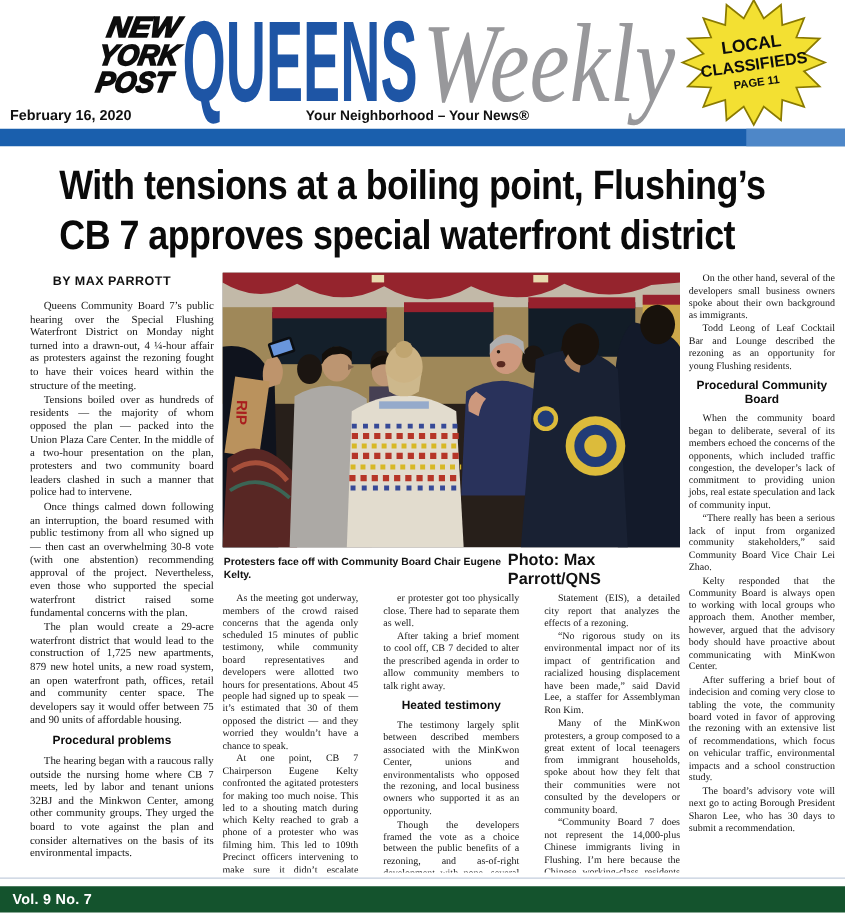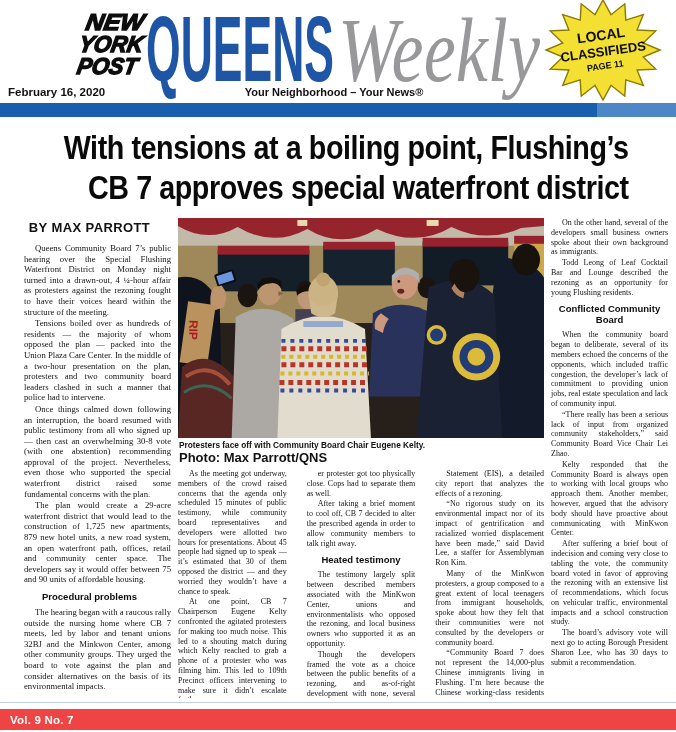--- a/index.html
+++ b/index.html
@@ -6,57 +6,57 @@
   html,body { background:#e9e9e9; }
   .page {
     width:676px; height:732px; background:#ffffff; margin:0 auto;
     position:relative; overflow:hidden;
     font-family:"Liberation Serif", serif; color:#111;
   }
   
   .masthead { position:relative; width:676px; height:118px; }
   .masthead svg { display:block; }
   
-  .headline-wrap { padding:10px 4px 4px; text-align:right; }
+  .headline-wrap { padding:10px 4px 4px; text-align:left; }
   .hl {
     font-family:"Liberation Sans", sans-serif; font-weight:700;
     font-size:33px; line-height:40px; color:#0a0a0a;
     white-space:nowrap; letter-spacing:-0.5px;
     transform:scaleX(0.87); transform-origin:50% 50%;
   }
   
   .body-grid { display:flex; gap:7px; padding:6px 8px 0; height:486px; overflow:hidden; }
   .colA { width:163px; flex:none; }
   .mid  { width:366px; flex:none; }
   .colE { flex:1; }
   .byline {
     font-family:"Liberation Sans", sans-serif; font-weight:700;
-    font-size:13px; letter-spacing:.4px; text-align:center; margin:2px 0 8px;
+    font-size:10px; letter-spacing:.4px; text-align:center; margin:2px 0 8px;
   }
   p.para { text-align:justify; text-indent:11px; margin:0 0 1px; color:#141414; }
   .colA p.para { font-size:8.7px; line-height:10.6px;margin-left:16px; }
   .mid  p.para, .colE p.para { font-size:8px; line-height:9.8px; }
   .subhead {
     font-family:"Liberation Sans", sans-serif; font-weight:700;
     font-size:9.5px; text-align:center; margin:6px 0 5px; color:#0d0d0d;
   }
   .photo-svg { display:block; width:366px; height:220px; }
   .caption-row {
     display:flex; justify-content:space-between; align-items:baseline;
-    padding:2px 1px 4px; font-family:"Liberation Sans", sans-serif;flex-direction:column;
+    padding:2px 1px 4px; font-family:"Liberation Sans", sans-serif;
   }
   .caption { font-weight:700; font-size:8.3px; }
   .credit  { font-weight:700; font-size:13px; }
   .mid-cols { display:flex; gap:20px; height:234px; overflow:hidden; }
   .mcol { width:calc((100% - 12px)/3); }
   
   .footer { position:absolute; left:0; right:0; bottom:2px; }
   .footer-rule { height:1px; background:#c3cedd; margin-bottom:6px; }
   .footer-bar {
-    height:21px; background:#ef4444; color:#ffffff;
+    height:21px; background:#14532d; color:#ffffff;
     display:flex; justify-content:space-between; align-items:center;
     padding:0 10px; font-family:"Liberation Sans", sans-serif;
     font-weight:700; font-size:11.5px; letter-spacing:.2px;
   }
 </style>
 </head>
 <body>
 
 <div class="page">
 
@@ -208,39 +208,39 @@
         <span class="caption">Protesters face off with Community Board Chair Eugene Kelty.</span>
         <span class="credit">Photo: Max Parrott/QNS</span>
       </div>
       <div class="mid-cols">
         <div class="mcol">
           <p class="para">As the meeting got underway, members of the crowd raised concerns that the agenda only scheduled 15 minutes of public testimony, while community board representatives and developers were allotted two hours for presentations. About 45 people had signed up to speak — it’s estimated that 30 of them opposed the district — and they worried they wouldn’t have a chance to speak.</p>
           <p class="para">At one point, CB 7 Chairperson Eugene Kelty confronted the agitated protesters for making too much noise. This led to a shouting match during which Kelty reached to grab a phone of a protester who was filming him. This led to 109th Precinct officers intervening to make sure it didn’t escalate further.</p>
           <p class="para">Moments later, when Land Use Committee Chair Joe Sweeney tried to diffuse the situation, he and anoth-</p>
         </div>
         <div class="mcol">
-          <p class="para">er protester got too physically close. Cops had to separate them as well.</p>
+          <p class="para">er protester got too physically close. There had to separate them as well.</p>
           <p class="para">After taking a brief moment to cool off, CB 7 decided to alter the prescribed agenda in order to allow community members to talk right away.</p>
           <div class="subhead">Heated testimony</div>
           <p class="para">The testimony largely split between described members associated with the MinKwon Center, unions and environmentalists who opposed the rezoning, and local business owners who supported it as an opportunity.</p>
           <p class="para">Though the developers framed the vote as a choice between the public benefits of a rezoning, and as-of-right development with none, several of the opponents said they would not support the project without an Environmental Impact</p>
         </div>
         <div class="mcol">
           <p class="para">Statement (EIS), a detailed city report that analyzes the effects of a rezoning.</p>
-          <p class="para">“No rigorous study on its environmental impact nor of its impact of gentrification and racialized worried displacement have been made,” said David Lee, a staffer for Assemblyman Ron Kim.</p>
+          <p class="para">“No rigorous study on its environmental impact nor of its impact of gentrification and racialized housing displacement have been made,” said David Lee, a staffer for Assemblyman Ron Kim.</p>
           <p class="para">Many of the MinKwon protesters, a group composed to a great extent of local teenagers from immigrant households, spoke about how they felt that their communities were not consulted by the developers or community board.</p>
           <p class="para">“Community Board 7 does not represent the 14,000-plus Chinese immigrants living in Flushing. I’m here because the Chinese working-class residents who lack English proficiency, such as my family, could not make it,” said Yuriko Zhang, a 17-year-old protester.</p>
         </div>
       </div>
     </div>
 
     <div class="colE">
       <p class="para">On the other hand, several of the developers small business owners spoke about their own background as immigrants.</p>
       <p class="para">Todd Leong of Leaf Cocktail Bar and Lounge described the rezoning as an opportunity for young Flushing residents.</p>
-      <div class="subhead">Conflicted Community Board</div>
+      <div class="subhead">Procedural Community Board</div>
       <p class="para">When the community board began to deliberate, several of its members echoed the concerns of the opponents, which included traffic congestion, the developer’s lack of commitment to providing union jobs, real estate speculation and lack of community input.</p>
       <p class="para">“There really has been a serious lack of input from organized community stakeholders,” said Community Board Vice Chair Lei Zhao.</p>
       <p class="para">Kelty responded that the Community Board is always open to working with local groups who approach them. Another member, however, argued that the advisory body should have proactive about communicating with MinKwon Center.</p>
       <p class="para">After suffering a brief bout of indecision and coming very close to tabling the vote, the community board voted in favor of approving the rezoning with an extensive list of recommendations, which focus on vehicular traffic, environmental impacts and a school construction study.</p>
       <p class="para">The board’s advisory vote will next go to acting Borough President Sharon Lee, who has 30 days to submit a recommendation.</p>
     </div>
   </div>
 
   <div class="footer">
     <div class="footer-rule"></div>

